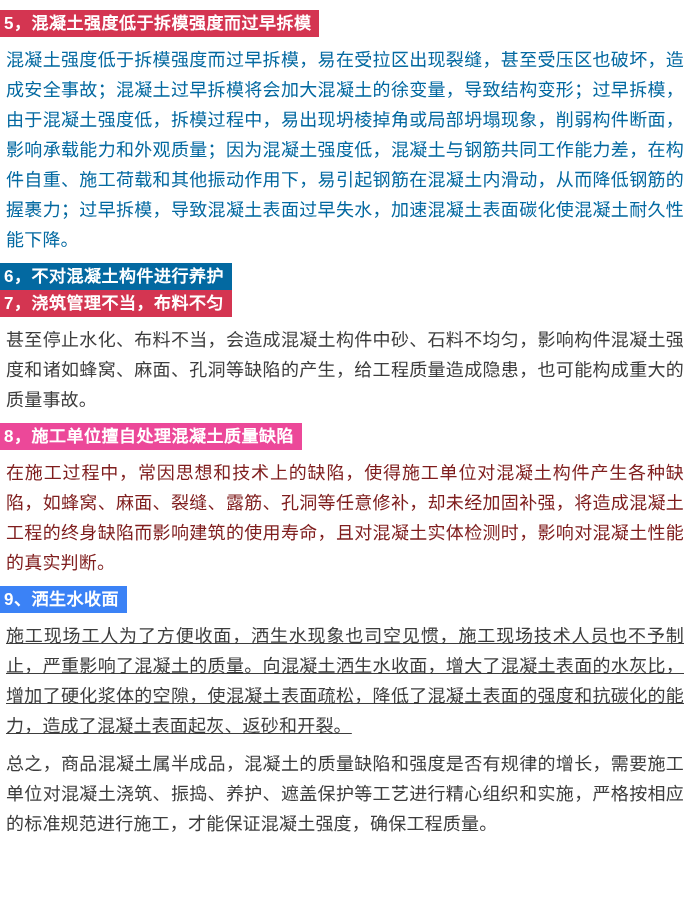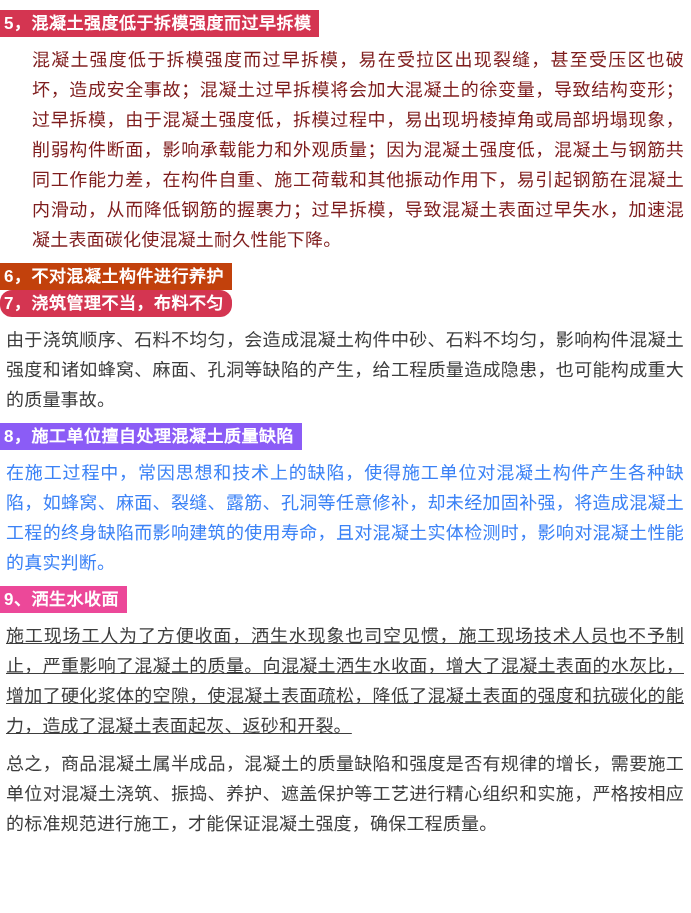--- a/index.html
+++ b/index.html
@@ -42,36 +42,36 @@
     letter-spacing: 0.2px;
   }
 </style>
 </head>
 <body>
 
 <div class="article">
 
   <div class="section">
     <h2 class="section-heading" style="background: rgb(212, 53, 81); color: rgb(255, 255, 255);">5，混凝土强度低于拆模强度而过早拆模</h2>
-    <p class="body-paragraph" style="color: #7f1d1d; margin-left: 26px;">混凝土强度低于拆模强度而过早拆模，易在受拉区出现裂缝，甚至受压区也破坏，造成安全事故；混凝土过早拆模将会加大混凝土的徐变量，导致结构变形；过早拆模，由于混凝土强度低，拆模过程中，易出现坍棱掉角或局部坍塌现象，削弱构件断面，影响承载能力和外观质量；因为混凝土强度低，混凝土与钢筋共同工作能力差，在构件自重、施工荷载和其他振动作用下，易引起钢筋在混凝土内滑动，从而降低钢筋的握裹力；过早拆模，导致混凝土表面过早失水，加速混凝土表面碳化使混凝土耐久性能下降。</p>
+    <p class="body-paragraph" style="color: #0369a1;">混凝土强度低于拆模强度而过早拆模，易在受拉区出现裂缝，甚至受压区也破坏，造成安全事故；混凝土过早拆模将会加大混凝土的徐变量，导致结构变形；过早拆模，由于混凝土强度低，拆模过程中，易出现坍棱掉角或局部坍塌现象，削弱构件断面，影响承载能力和外观质量；因为混凝土强度低，混凝土与钢筋共同工作能力差，在构件自重、施工荷载和其他振动作用下，易引起钢筋在混凝土内滑动，从而降低钢筋的握裹力；过早拆模，导致混凝土表面过早失水，加速混凝土表面碳化使混凝土耐久性能下降。</p>
   </div>
 
   <div class="section">
-    <h2 class="section-heading" style="background: #c2410c; color: rgb(255, 255, 255);">6，不对混凝土构件进行养护</h2>
+    <h2 class="section-heading" style="background: #0369a1; color: rgb(255, 255, 255);">6，不对混凝土构件进行养护</h2>
   </div>
 
   <div class="section">
-    <h2 class="section-heading" style="background: rgb(212, 53, 81); color: rgb(255, 255, 255); border-radius: 12px;">7，浇筑管理不当，布料不匀</h2>
-    <p class="body-paragraph" style="color: rgb(61, 61, 61);">由于浇筑顺序、石料不均匀，会造成混凝土构件中砂、石料不均匀，影响构件混凝土强度和诸如蜂窝、麻面、孔洞等缺陷的产生，给工程质量造成隐患，也可能构成重大的质量事故。</p>
+    <h2 class="section-heading" style="background: rgb(212, 53, 81); color: rgb(255, 255, 255);">7，浇筑管理不当，布料不匀</h2>
+    <p class="body-paragraph" style="color: rgb(61, 61, 61);">甚至停止水化、布料不当，会造成混凝土构件中砂、石料不均匀，影响构件混凝土强度和诸如蜂窝、麻面、孔洞等缺陷的产生，给工程质量造成隐患，也可能构成重大的质量事故。</p>
   </div>
 
   <div class="section">
-    <h2 class="section-heading" style="background: #8b5cf6; color: rgb(255, 255, 255);">8，施工单位擅自处理混凝土质量缺陷</h2>
-    <p class="body-paragraph" style="color: #3b82f6;">在施工过程中，常因思想和技术上的缺陷，使得施工单位对混凝土构件产生各种缺陷，如蜂窝、麻面、裂缝、露筋、孔洞等任意修补，却未经加固补强，将造成混凝土工程的终身缺陷而影响建筑的使用寿命，且对混凝土实体检测时，影响对混凝土性能的真实判断。</p>
+    <h2 class="section-heading" style="background: #ec4899; color: rgb(255, 255, 255);">8，施工单位擅自处理混凝土质量缺陷</h2>
+    <p class="body-paragraph" style="color: #7f1d1d;">在施工过程中，常因思想和技术上的缺陷，使得施工单位对混凝土构件产生各种缺陷，如蜂窝、麻面、裂缝、露筋、孔洞等任意修补，却未经加固补强，将造成混凝土工程的终身缺陷而影响建筑的使用寿命，且对混凝土实体检测时，影响对混凝土性能的真实判断。</p>
   </div>
 
   <div class="section">
-    <h2 class="section-heading" style="background: #ec4899; color: rgb(255, 255, 255);">9、洒生水收面</h2>
+    <h2 class="section-heading" style="background: #3b82f6; color: rgb(255, 255, 255);">9、洒生水收面</h2>
     <p class="body-paragraph" style="color: rgb(61, 61, 61); text-decoration: underline;">施工现场工人为了方便收面，洒生水现象也司空见惯，施工现场技术人员也不予制止，严重影响了混凝土的质量。向混凝土洒生水收面，增大了混凝土表面的水灰比，增加了硬化浆体的空隙，使混凝土表面疏松，降低了混凝土表面的强度和抗碳化的能力，造成了混凝土表面起灰、返砂和开裂。</p>
     <p class="body-paragraph" style="color: rgb(61, 61, 61);">总之，商品混凝土属半成品，混凝土的质量缺陷和强度是否有规律的增长，需要施工单位对混凝土浇筑、振捣、养护、遮盖保护等工艺进行精心组织和实施，严格按相应的标准规范进行施工，才能保证混凝土强度，确保工程质量。</p>
   </div>
 
 </div>
 
 </body></html>

